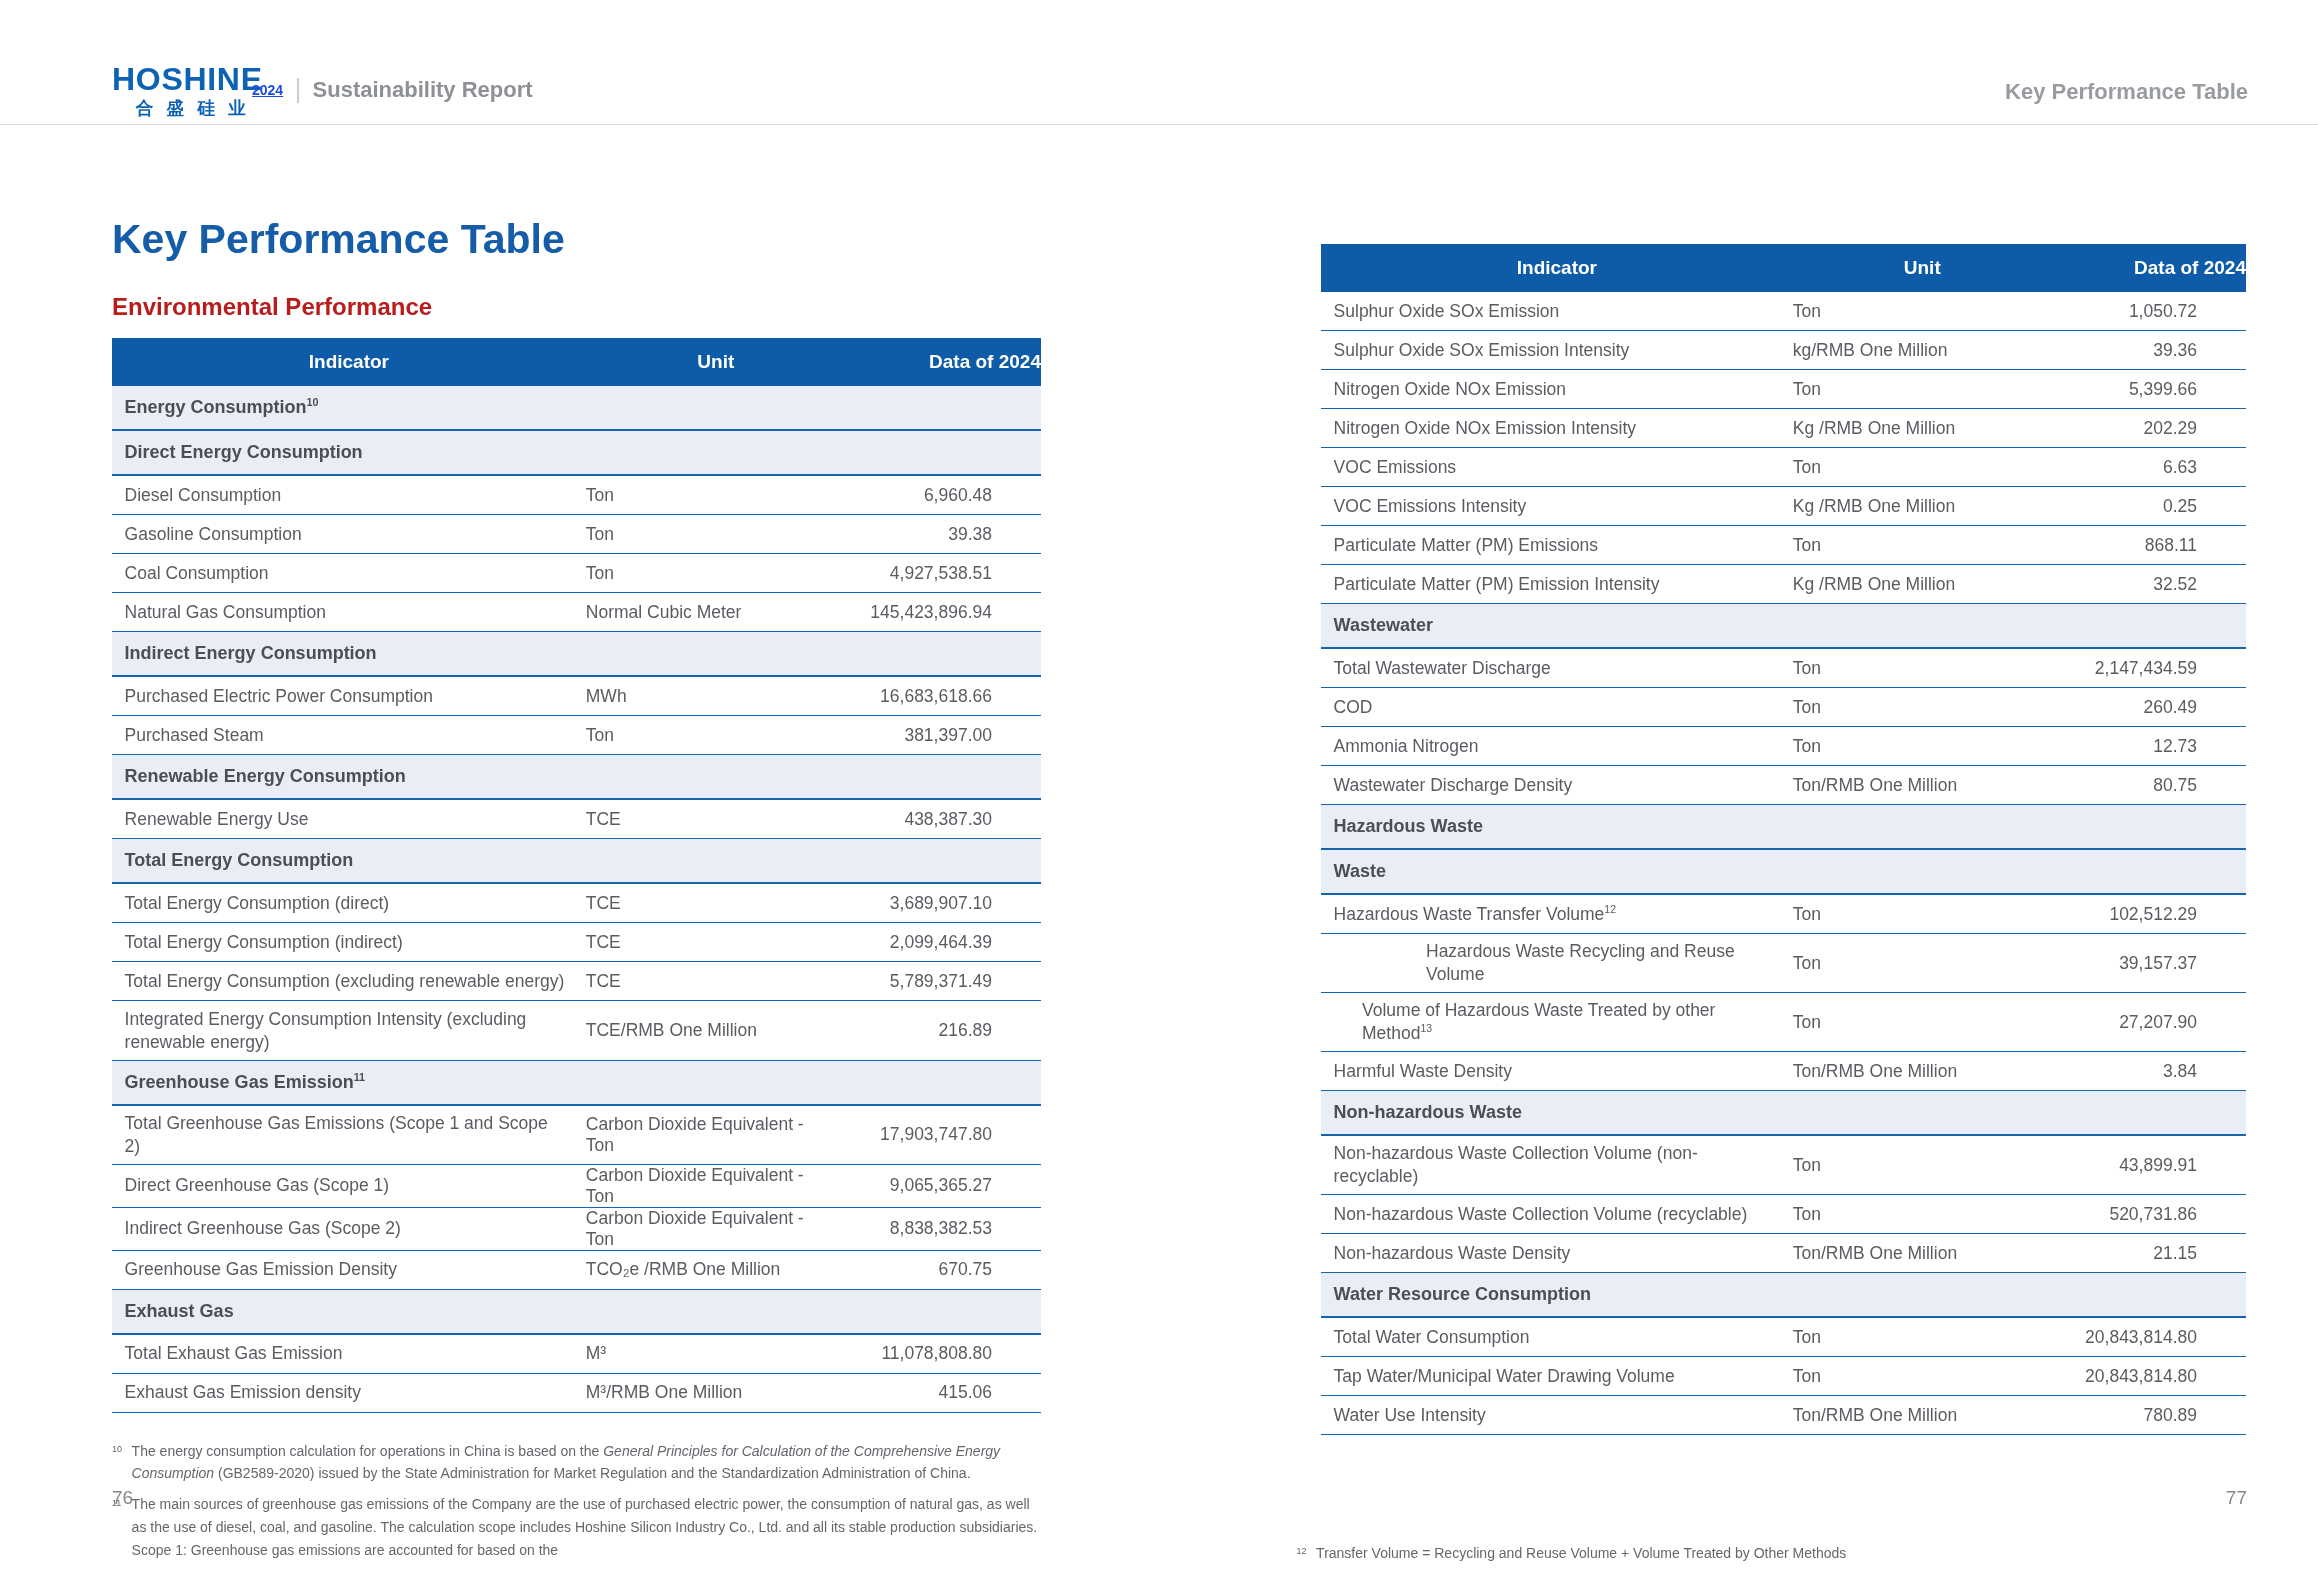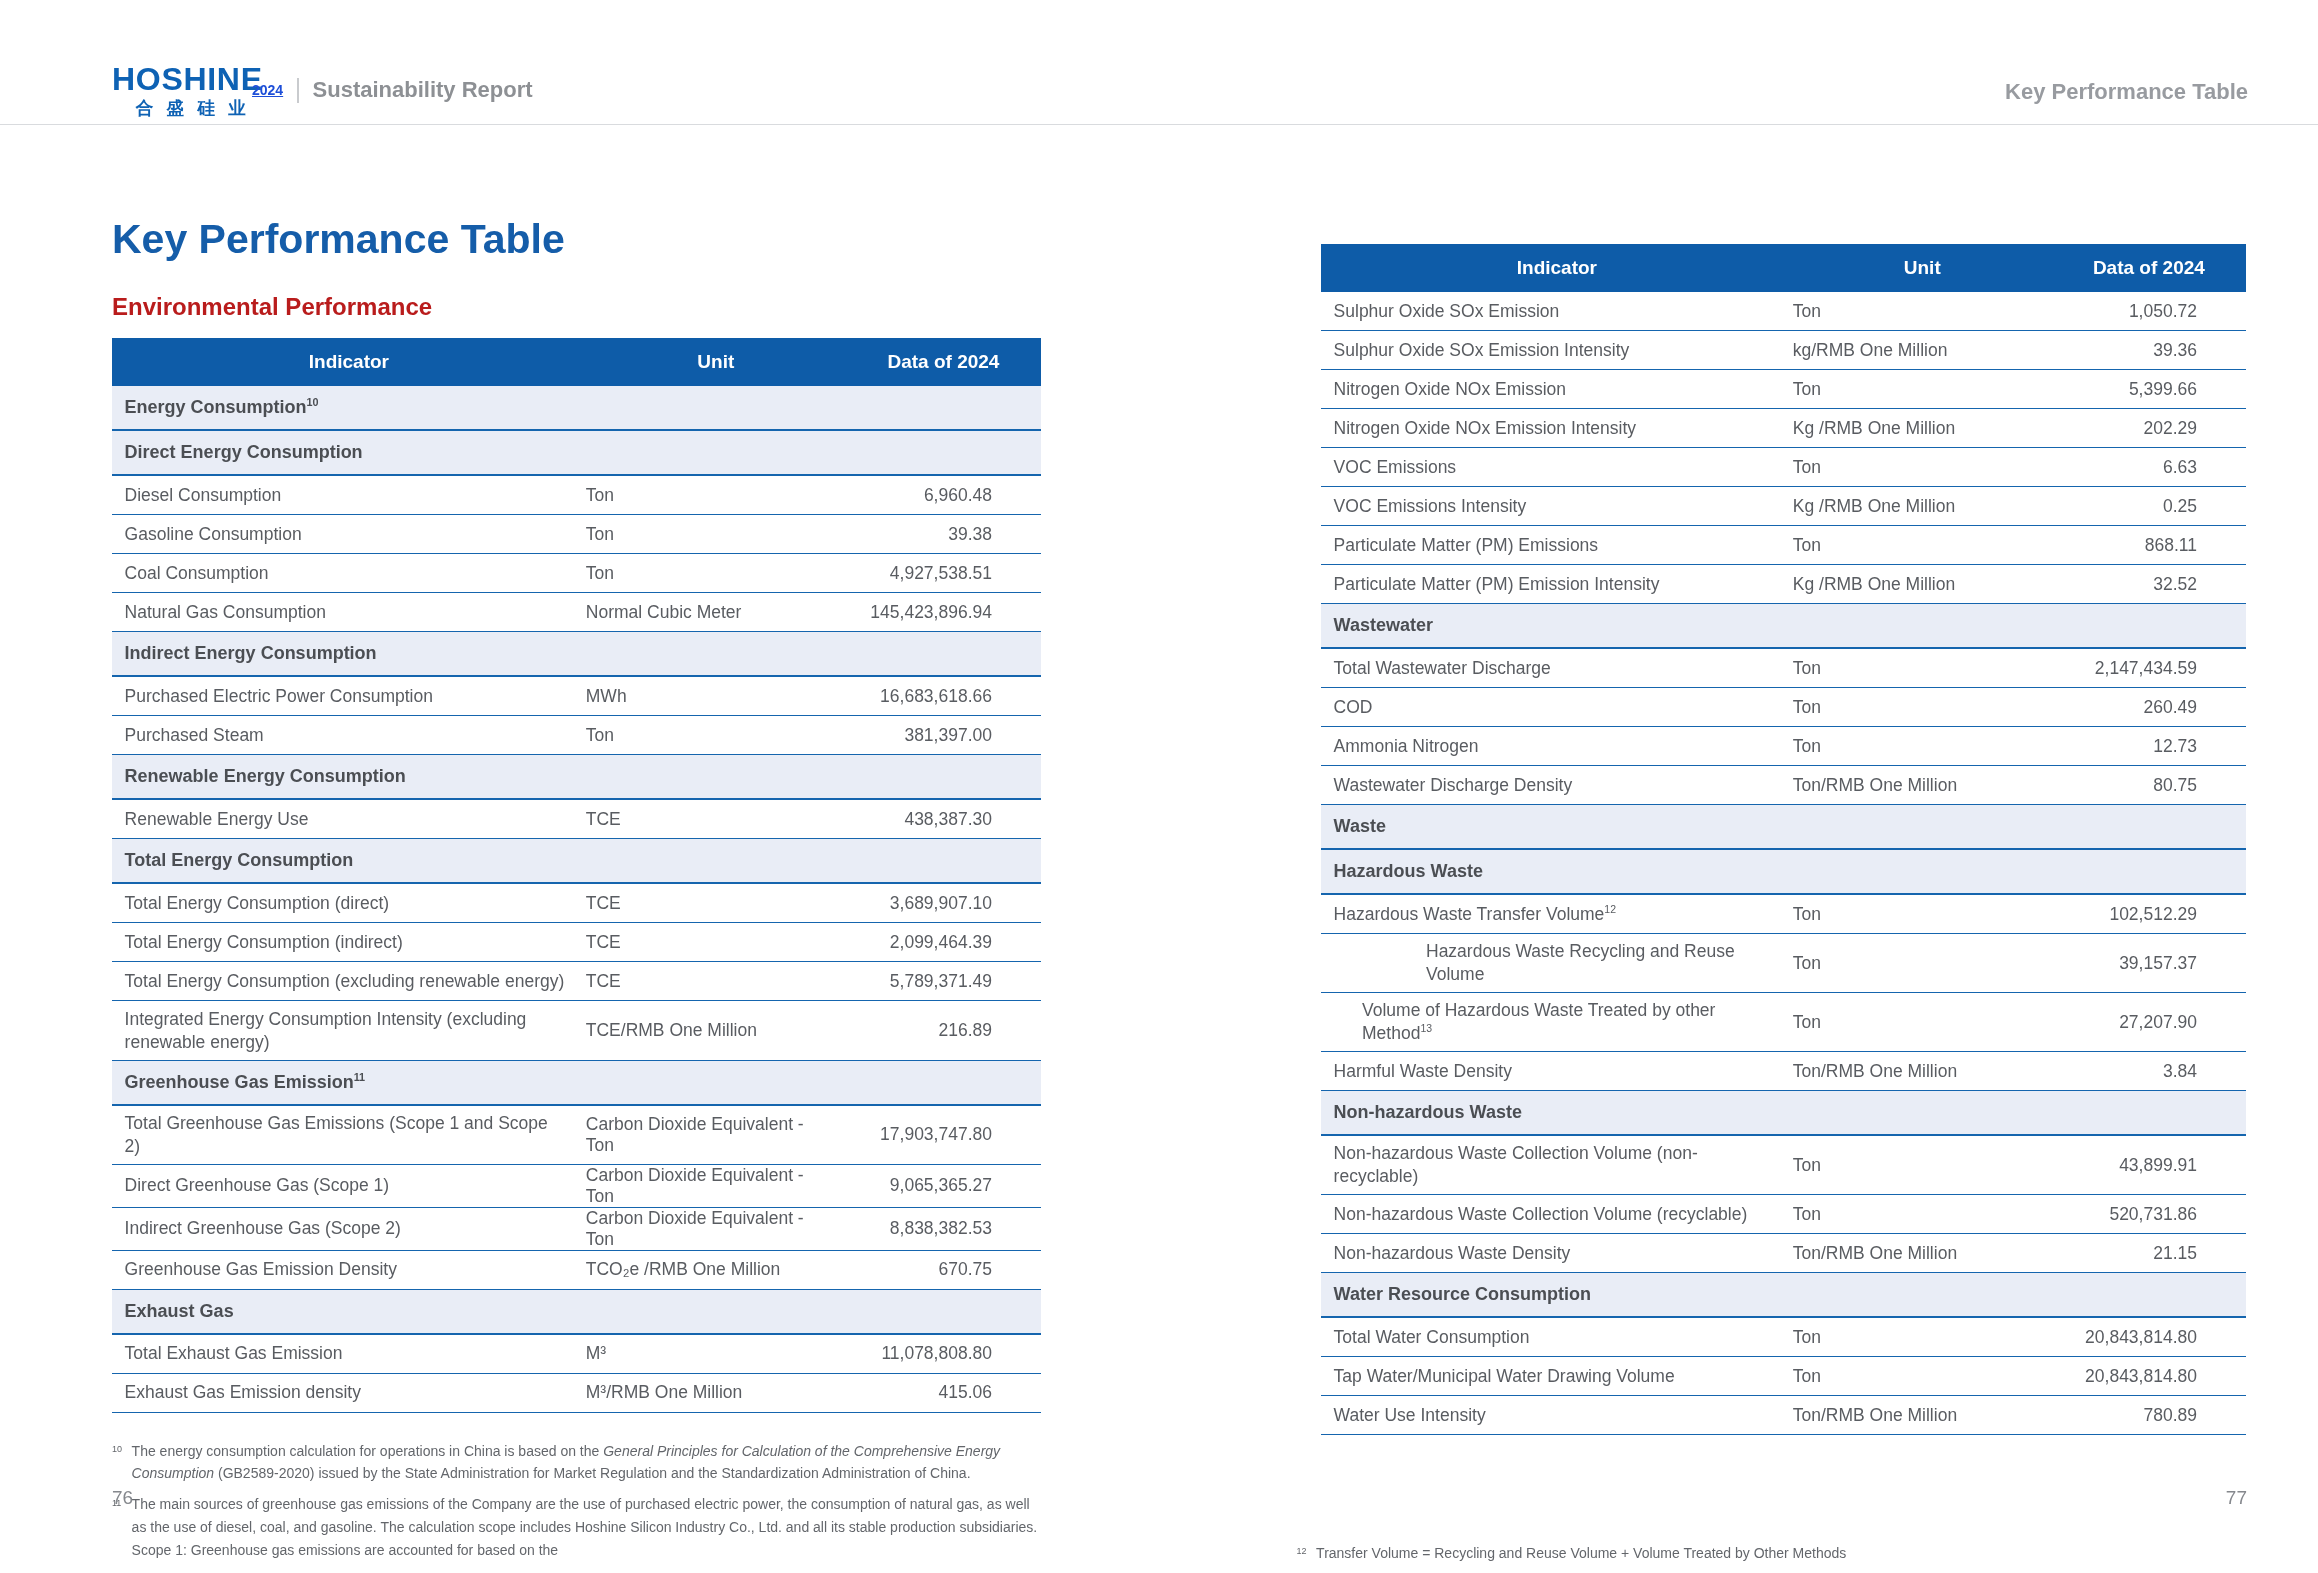--- a/index.html
+++ b/index.html
@@ -35,21 +35,21 @@
 
   
   .table { margin-top:18px; width:100%; }
   .thead {
     display:flex; align-items:center;
     background:#0e5ca8; color:#ffffff;
     height:48px; font-size:19px; font-weight:bold;
   }
   .hc0 { flex:0 0 51%; text-align:center; }
   .hc1 { flex:0 0 28%; text-align:center; }
-  .hc2 { flex:1; text-align:center; }
+  .hc2 { flex:1; text-align:right; }
 
   .trow {
     display:flex; align-items:center;
     min-height:39px; background:#ffffff;
     border-bottom:1.4px solid #1565ae;
     font-size:17.5px; color:#595c61;
   }
   .trow.section {
     background:#e9edf6; border-bottom:2.1px solid #1565ae;
     min-height:45px; font-weight:bold; font-size:18px; color:#4b4e53;
@@ -283,24 +283,24 @@
         <div class="cell ind"><span>Ammonia Nitrogen</span></div>
         <div class="cell unit">Ton</div>
         <div class="cell val">12.73</div>
       </div>
       <div class="trow">
         <div class="cell ind"><span>Wastewater Discharge Density</span></div>
         <div class="cell unit">Ton/RMB One Million</div>
         <div class="cell val">80.75</div>
       </div>
       <div class="trow section">
+        <div class="cell full"><span>Hazardous Waste</span></div>
+      </div>
+      <div class="trow section">
         <div class="cell full"><span>Waste</span></div>
-      </div>
-      <div class="trow section">
-        <div class="cell full"><span>Hazardous Waste</span></div>
       </div>
       <div class="trow">
         <div class="cell ind"><span>Hazardous Waste Transfer Volume</span><sup>12</sup></div>
         <div class="cell unit">Ton</div>
         <div class="cell val">102,512.29</div>
       </div>
       <div class="trow">
         <div class="cell ind indent-lg"><span>Hazardous Waste Recycling and Reuse Volume</span></div>
         <div class="cell unit">Ton</div>
         <div class="cell val">39,157.37</div>

